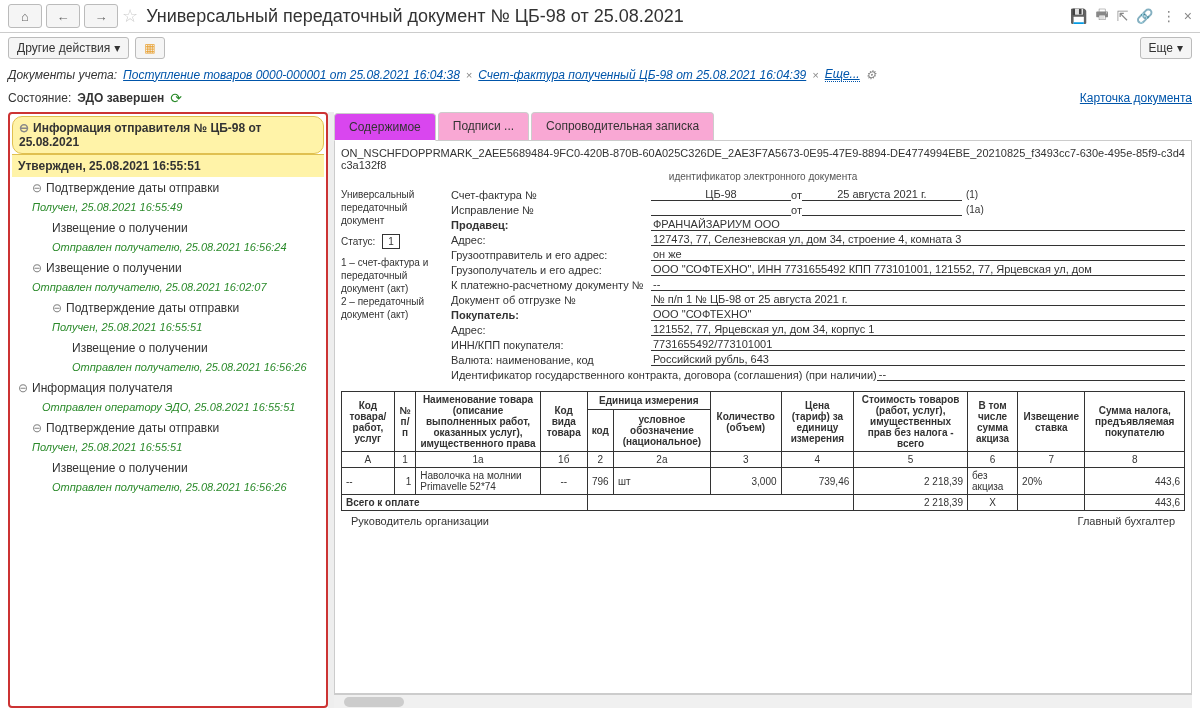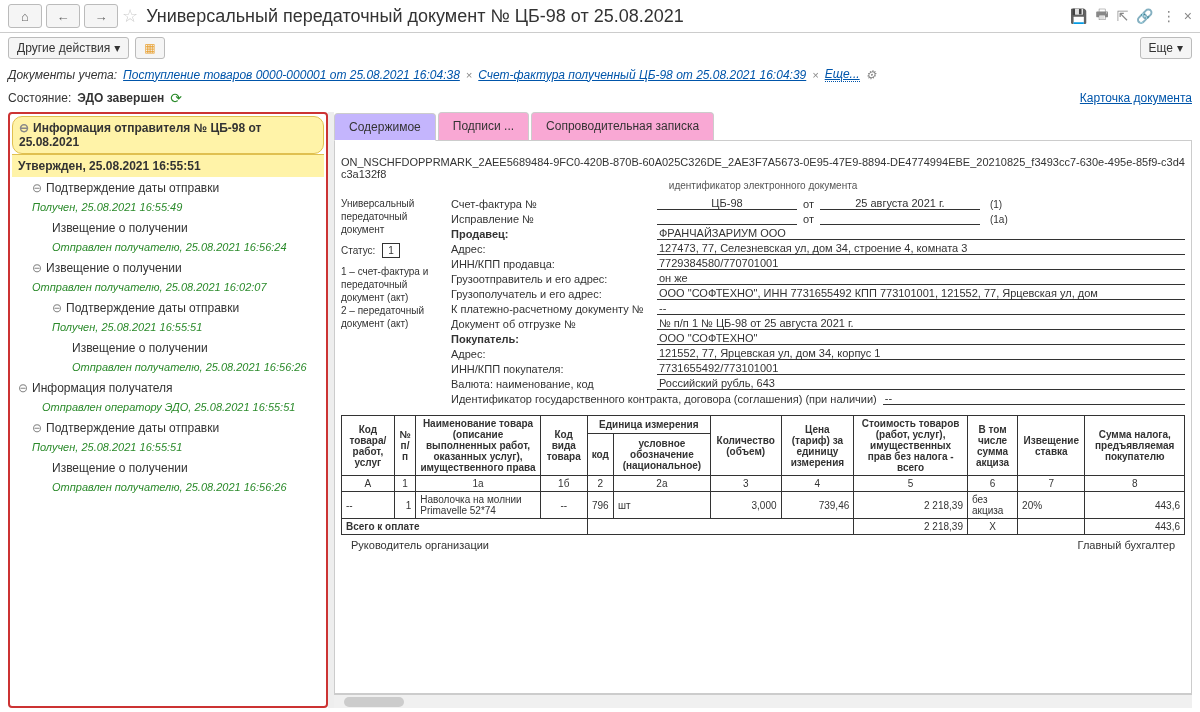--- a/index.html
+++ b/index.html
@@ -29,28 +29,28 @@
 .tree-item.sub { background: #fff3a8; font-weight: bold; border-top: 1px solid #e0c050; }
 .tree-bullet { color: #888; margin-right: 4px; }
 .tree-status { color: #2a8a2a; font-style: italic; font-size: 11px; padding: 2px 6px 4px 30px; }
 .indent1 { padding-left: 20px; }
 .indent2 { padding-left: 40px; }
 .indent3 { padding-left: 60px; }
 .splitter { width: 6px; background: #eee; cursor: col-resize; margin: 2px 0; }
 .right-panel { flex: 1; margin: 2px 8px 2px 0; display: flex; flex-direction: column; overflow: hidden; }
 .tabs { display: flex; border-bottom: 1px solid #ccc; }
 .tab { padding: 6px 14px; border: 1px solid #ccc; border-bottom: none; background: #f9a8d4; cursor: pointer; font-size: 12px; border-radius: 4px 4px 0 0; margin-right: 2px; }
-.tab.active { background: #c4b5fd; font-weight: normal; border-bottom: 1px solid #fff; position: relative; top: 1px; }
+.tab.active { background: #d946ef; font-weight: normal; border-bottom: 1px solid #fff; position: relative; top: 1px; }
 .doc-content { flex: 1; overflow: auto; border: 1px solid #ccc; border-top: none; padding: 6px; font-size: 11px; }
-.doc-id { font-size: 11px; word-break: break-all; margin-top: 9px; }
+.doc-id { font-size: 11px; word-break: break-all; }
 .doc-id-label { text-align: center; font-size: 10px; color: #555; }
 .doc-grid { display: grid; grid-template-columns: 100px 1fr; gap: 2px 10px; margin-top: 6px; }
 .doc-left { font-size: 10px; line-height: 1.3; }
 .doc-left .status-box { border: 1px solid #333; padding: 1px 5px; margin-left: 4px; }
-.field-row { display: flex; align-items: flex-end; gap: 6px; margin-bottom: 2px; font-size: 11px; }
+.field-row { display: flex; align-items: center; gap: 0; margin-bottom: 2px; font-size: 11px; }
 .field-label { min-width: 200px; }
 .field-value { border-bottom: 1px solid #333; flex: 1; padding: 0 2px; white-space: nowrap; overflow: hidden; }
 .field-value.center { text-align: center; }
 .field-small { font-size: 10px; margin-left: 4px; }
 .bold { font-weight: bold; }
 table.items { border-collapse: collapse; width: 100%; margin-top: 8px; font-size: 10px; }
 table.items th, table.items td { border: 1px solid #333; padding: 2px 4px; text-align: center; vertical-align: middle; }
 table.items td.r { text-align: right; }
 table.items td.l { text-align: left; }
 .footer-row { display: flex; justify-content: space-between; padding: 4px 10px; font-size: 11px; }
@@ -169,24 +169,20 @@
           </div>
           <div class="field-row">
               <span class="field-label bold">Продавец:</span>
               <span class="field-value">ФРАНЧАЙЗАРИУМ ООО</span>
             </div>
           <div class="field-row">
               <span class="field-label">Адрес:</span>
               <span class="field-value">127473, 77, Селезневская ул, дом 34, строение 4, комната 3</span>
             </div>
           <div class="field-row">
-              <span class="field-label">ИНН/КПП продавца:</span>
-              <span class="field-value">7729384580/770701001</span>
-            </div>
-          <div class="field-row">
               <span class="field-label">Грузоотправитель и его адрес:</span>
               <span class="field-value">он же</span>
             </div>
           <div class="field-row">
               <span class="field-label">Грузополучатель и его адрес:</span>
               <span class="field-value">ООО "СОФТЕХНО", ИНН 7731655492 КПП 773101001, 121552, 77, Ярцевская ул, дом</span>
             </div>
           <div class="field-row">
               <span class="field-label">К платежно-расчетному документу №</span>
               <span class="field-value">--</span>

